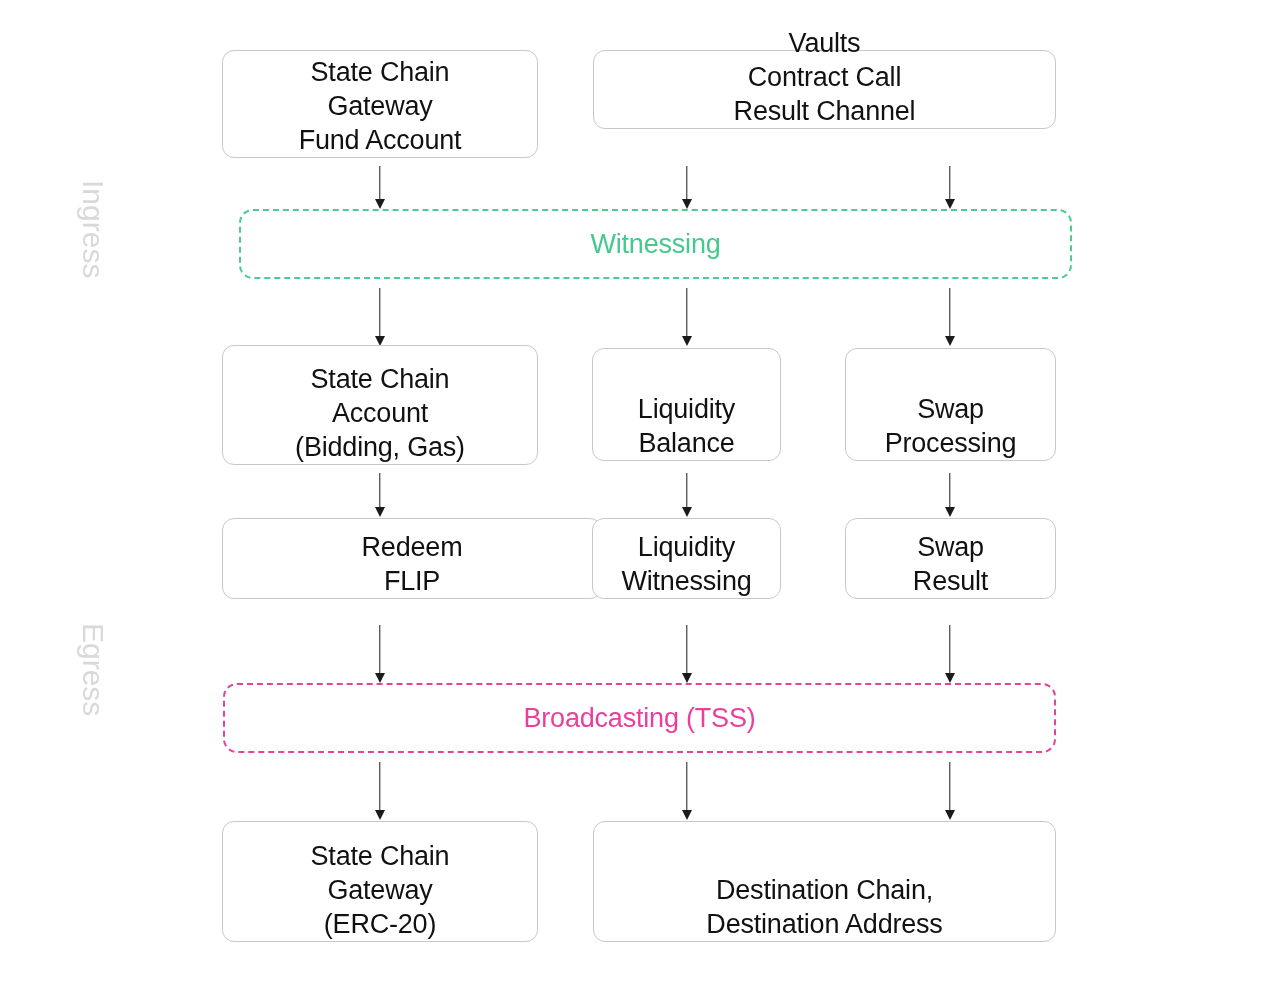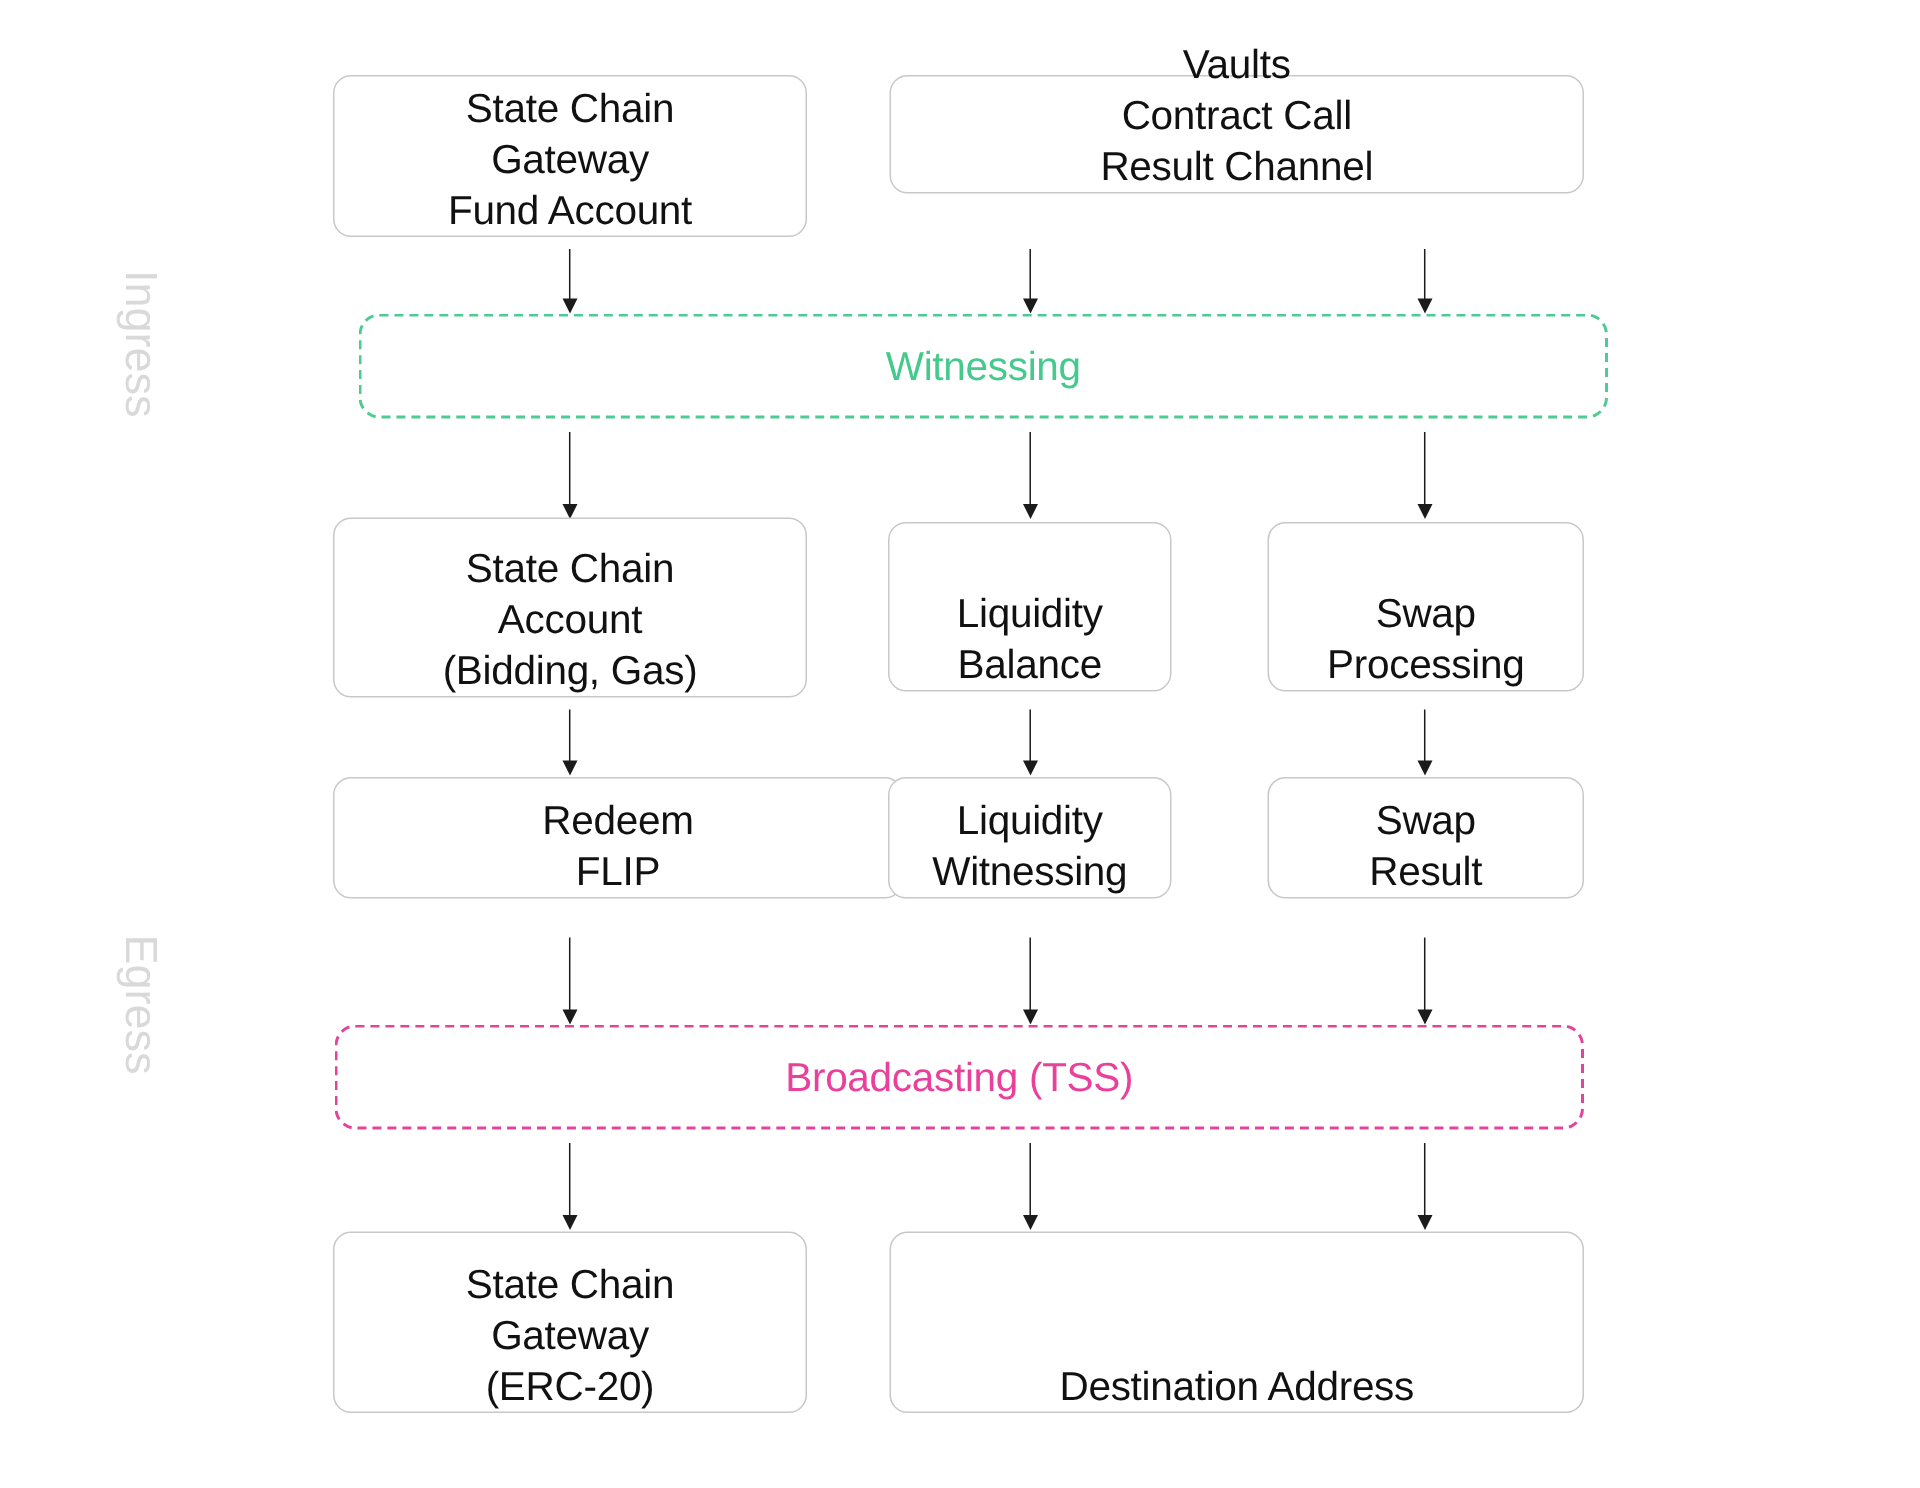--- a/index.html
+++ b/index.html
@@ -229,16 +229,17 @@
       <span class="head"></span>
   </div>
 
   <div class="node" style="left:222px; top:821px; width:316px; height:121px;">
     <span class="line">State Chain</span>
     <span class="line">Gateway</span>
     <span class="line">(ERC-20)</span>
   </div>
 
   <div class="node" style="left:593px; top:821px; width:463px; height:121px;">
+    <span class="line">Destination Chain,</span>
     <span class="line">Destination Address</span>
   </div>
 
 </div>
 
 </body></html>

